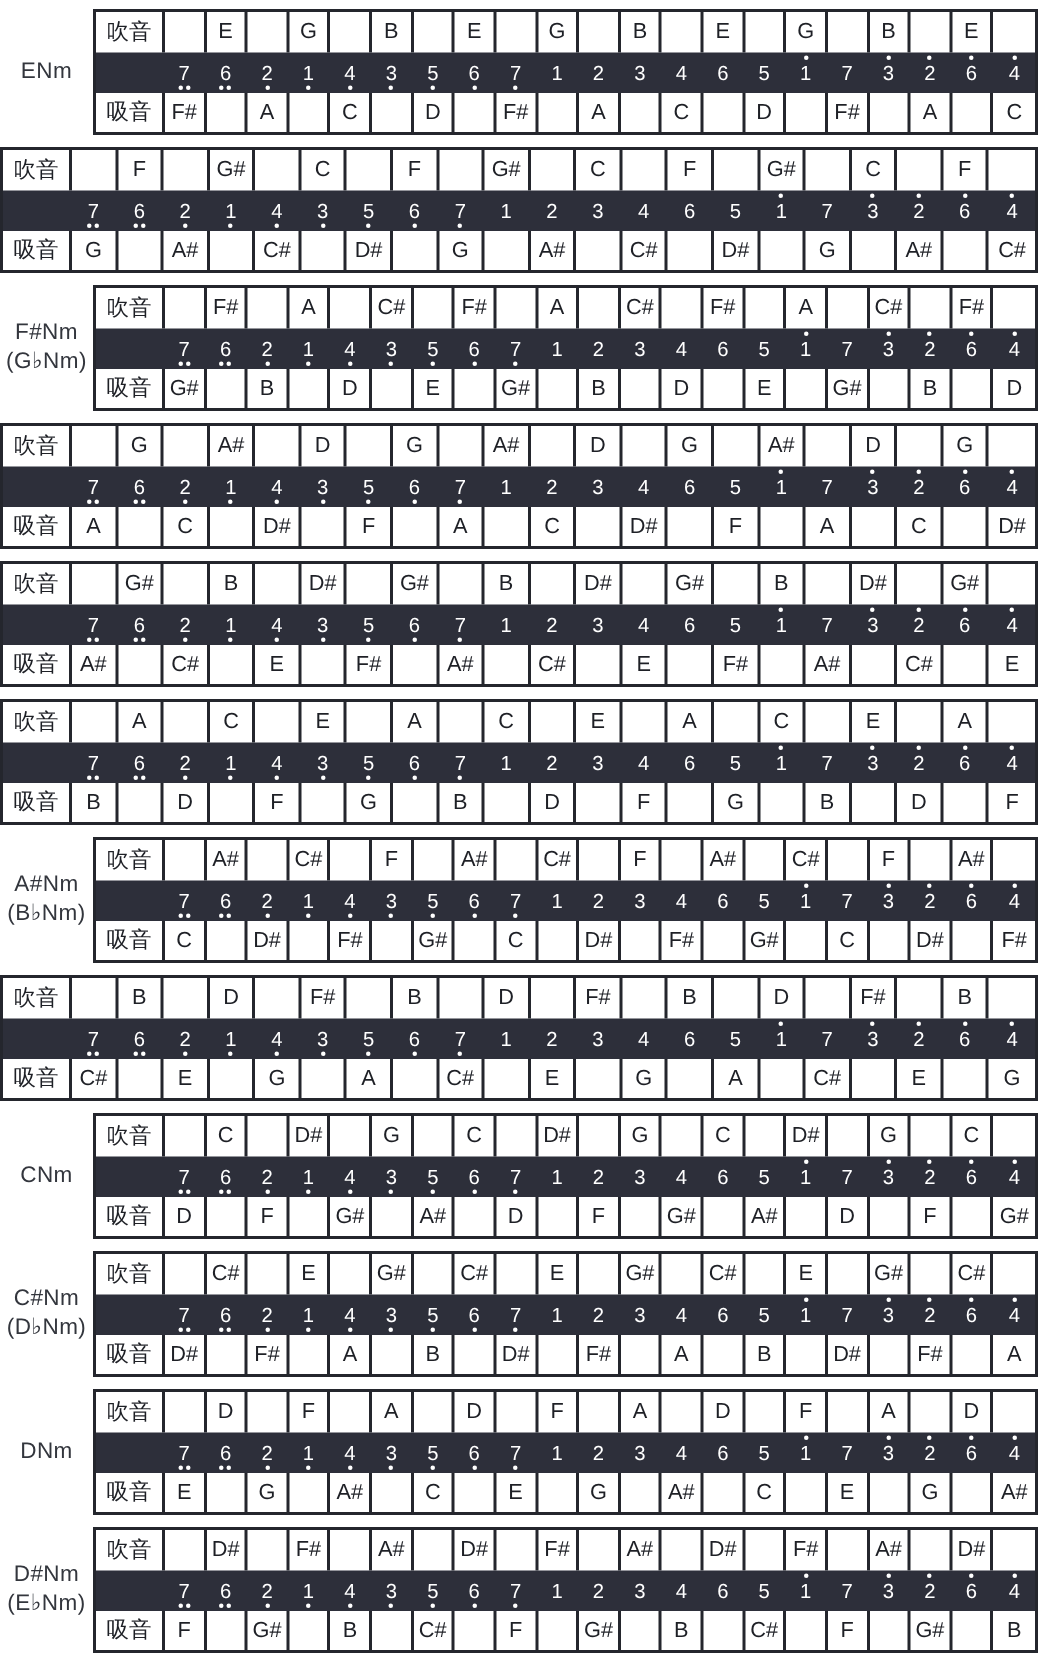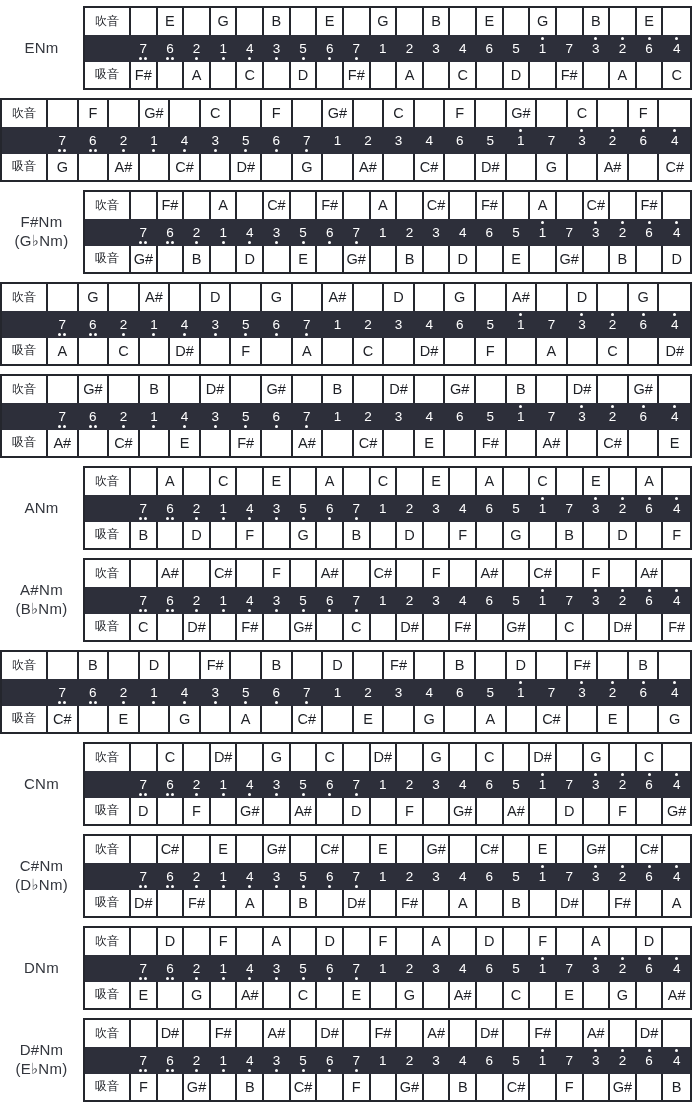--- a/index.html
+++ b/index.html
@@ -8,25 +8,25 @@
     --band-text:#ffffff;
     --cell-text:#1e2026;
     --label-text:#33363d;
     --page-bg:#ffffff;
   }
   *{box-sizing:border-box;margin:0;padding:0;}
   html,body{width:698px;background:var(--page-bg);}
   body{height:1107px;font-family:"Liberation Sans","DejaVu Sans",sans-serif;overflow:hidden;}
   #chart{padding-top:6px;}
   .block{display:flex;height:84px;margin-bottom:8px;}
-  .key-label{width:83px;display:flex;flex-direction:column;align-items:center;justify-content:center;
+  .key-label{width:62px;display:flex;flex-direction:column;align-items:center;justify-content:center;
     color:var(--label-text);font-size:15px;line-height:1.25;letter-spacing:.3px;text-align:center;}
   .htable{flex:1;margin-right:6px;border:2px solid var(--border);display:flex;flex-direction:column;background:#fff;}
   .row{flex:1;display:grid;grid-template-columns:46px repeat(21,1fr);}
-  .row-label{display:flex;align-items:center;justify-content:center;font-size:12px;color:var(--cell-text);
+  .row-label{display:flex;align-items:center;justify-content:center;font-size:15px;color:var(--cell-text);
     border-right:2px solid var(--border);text-align:center;}
   .cell{display:flex;align-items:center;justify-content:center;font-size:14.5px;color:var(--cell-text);
     border-right:2px solid var(--border);}
   .cell:last-child{border-right:none;}
   .num-row{background:var(--band);}
   .num-row .row-label{border-right:2px solid transparent;}
   .num-cell{display:flex;flex-direction:column;align-items:center;justify-content:center;
     border-right:2px solid transparent;}
   .num-cell:last-child{border-right:none;}
   .digit{color:var(--band-text);font-size:13.5px;line-height:13px;}
@@ -988,23 +988,20 @@
           <div class="cell"></div>
           <div class="cell">A#</div>
           <div class="cell"></div>
           <div class="cell">C#</div>
           <div class="cell"></div>
           <div class="cell">E</div>
         </div>
       </div>
     </div>
     <div class="block">
-      <div class="key-label">
-        <div class="key-label-line">ANm</div>
-      </div>
       <div class="htable">
         <div class="row">
           <div class="row-label">吹音</div>
           <div class="cell"></div>
           <div class="cell">A</div>
           <div class="cell"></div>
           <div class="cell">C</div>
           <div class="cell"></div>
           <div class="cell">E</div>
           <div class="cell"></div>

